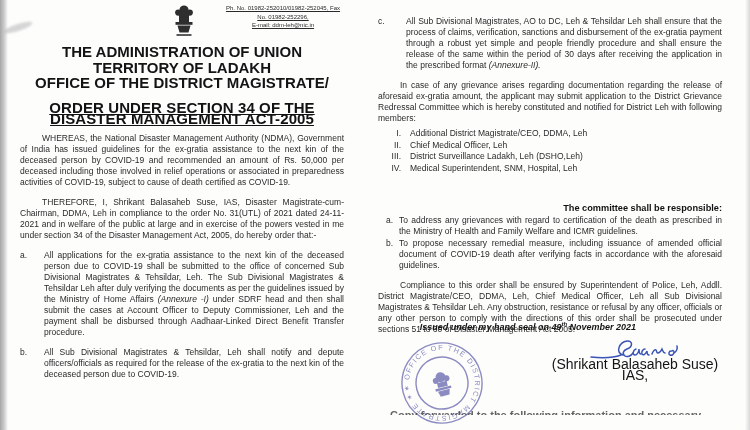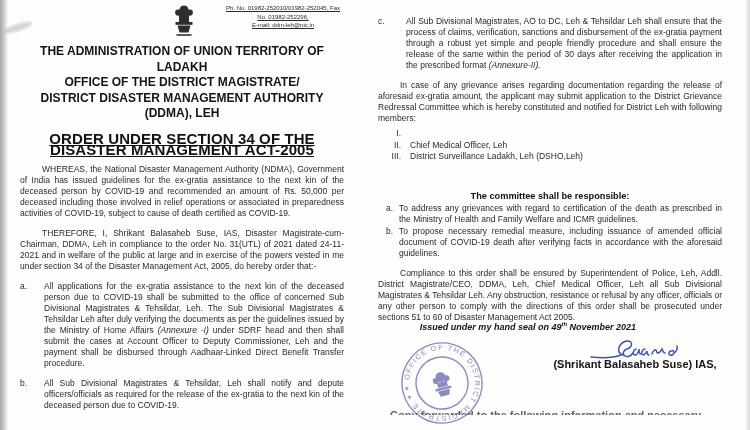--- a/index.html
+++ b/index.html
@@ -25,44 +25,44 @@
   .col-right{left:378px;width:344px;}
 
   
   .letterhead{position:relative;height:44px;text-align:left;}
   .emblem{position:absolute;left:152px;top:3px;}
   .contact{
     position:absolute;right:0;top:4px;width:122px;font-size:6px;line-height:8.5px;
     text-align:center;color:#2a2a2a;
   }
   .contact div{text-decoration:underline;}
-  .org{ text-align:center;font-weight:bold;font-size:12px;line-height:15.5px;color:#141414;}
+  .org{ text-align:center;font-weight:bold;font-size:15px;line-height:15.5px;color:#141414;}
   .order-title{
     margin-top:11px;text-align:center;font-weight:bold;font-size:15px;
     text-decoration:underline;color:#121212;letter-spacing:.1px;
   }
   p.body{margin:9px 0 0 0;text-indent:22px;}
   .li{display:flex;margin-top:9px;}
   .li .marker{flex:0 0 24px;}
   .li .txt{flex:1;text-align:justify;}
   .ital{font-style:italic;}
 
   
   .members{margin:4px 0 0 0;}
   .member-row{display:flex;margin-top:.5px;}
   .member-num{flex:0 0 32px;text-align:right;padding-right:9px;box-sizing:border-box;}
-  .committee-heading{margin-top:29px;font-weight:bold;font-size:9.2px;color:#121212;text-align:center;}
+  .committee-heading{margin-top:29px;font-weight:bold;font-size:9.2px;color:#121212;text-align:right;}
   .resp{display:flex;margin-top:1px;padding-left:8px;}
   .resp .marker{flex:0 0 13px;}
   .issued{
     position:absolute;left:378px;top:322px;width:300px;text-align:center;
     font-weight:bold;font-style:italic;font-size:9px;color:#141414;
   }
   .sigblock{position:absolute;left:540px;top:337px;width:190px;text-align:center;
-    font-weight:bold;font-size:11px;line-height:11px;color:#141414;}
+    font-weight:normal;font-size:14px;line-height:11px;color:#141414;}
   .sig-ink{display:block;margin:0 auto -2px auto;}
   .stamp{position:absolute;left:399px;top:340px;opacity:.85;}
   .refrow{position:absolute;left:378px;top:396px;width:340px;font-size:8.3px;text-align:right;margin-top:44px;}
   .refrow .dated{position:absolute;left:207px;top:0;}
   .cutline{
     position:absolute;left:390px;top:409px;width:330px;height:6px;overflow:hidden;
     font-size:11px;font-weight:bold;color:#3c3c3c;opacity:.8;
   }
   sup{font-size:6px;vertical-align:super;line-height:0;}
 </style>
@@ -87,21 +87,20 @@
       </svg>
       <div class="contact">
         <div>Ph. No. 01982-252010/01982-252045, Fax</div>
         <div>No. 01982-252296,</div>
         <div>E-mail: ddm-leh@nic.in</div>
       </div>
     </div>
     <div class="org">
       <div>THE ADMINISTRATION OF UNION TERRITORY OF LADAKH</div>
       <div>OFFICE OF THE DISTRICT MAGISTRATE/</div>
-      <div>DISTRICT DISASTER MANAGEMENT AUTHORITY (DDMA), LEH</div>
     </div>
 
     <div class="order-title">ORDER UNDER SECTION 34 OF THE DISASTER MANAGEMENT ACT-2005</div>
 
     <p class="body">WHEREAS, the National Disaster Management Authority (NDMA), Government of India has issued guidelines for the ex-gratia assistance to the next kin of the deceased person by COVID-19 and recommended an amount of Rs. 50,000 per deceased including those involved in relief operations or associated in preparedness activities of COVID-19, subject to cause of death certified as COVID-19.</p>
     <p class="body">THEREFORE, I, Shrikant Balasaheb Suse, IAS, Disaster Magistrate-cum-Chairman, DDMA, Leh in compliance to the order No. 31(UTL) of 2021 dated 24-11-2021 and in welfare of the public at large and in exercise of the powers vested in me under section 34 of the Disaster Management Act, 2005, do hereby order that:-</p>
 
     <div class="li">
       <span class="marker">a.</span>
       <span class="txt"><span>All applications for the ex-gratia assistance to the next kin of the deceased person due to COVID-19 shall be submitted to the office of concerned Sub Divisional Magistrates &amp; Tehsildar, Leh. The Sub Divisional Magistrates &amp; Tehsildar Leh after duly verifying the documents as per the guidelines issued by the Ministry of Home Affairs </span><span class="ital">(Annexure -I)</span><span> under SDRF head and then shall submit the cases at Account Officer to Deputy Commissioner, Leh and the payment shall be disbursed through Aadhaar-Linked Direct Benefit Transfer procedure.</span></span>
@@ -116,28 +115,33 @@
     <div class="li" style="margin-top:0;">
       <span class="marker" style="flex-basis:28px;">c.</span>
       <span class="txt"><span>All Sub Divisional Magistrates, AO to DC, Leh &amp; Tehsildar Leh shall ensure that the process of claims, verification, sanctions and disbursement of the ex-gratia payment through a robust yet simple and people friendly procedure and shall ensure the release of the same within the period of 30 days after receiving the application in the prescribed format </span><span class="ital">(Annexure-II).</span><span></span></span>
     </div>
 
     <p class="body" style="">In case of any grievance arises regarding documentation regarding the release of aforesaid ex-gratia amount, the applicant may submit application to the District Grievance Redressal Committee which is hereby constituted and notified for District Leh with following members:</p>
 
     <div class="members">
       <div class="member-row">
         <span class="member-num">I.</span>
+        <span>Additional District Magistrate/CEO, DDMA, Leh</span>
       </div>
       <div class="member-row">
         <span class="member-num">II.</span>
         <span>Chief Medical Officer, Leh</span>
       </div>
       <div class="member-row">
         <span class="member-num">III.</span>
         <span>District Surveillance Ladakh, Leh (DSHO,Leh)</span>
+      </div>
+      <div class="member-row">
+        <span class="member-num">IV.</span>
+        <span>Medical Superintendent, SNM, Hospital, Leh</span>
       </div>
     </div>
 
     <div class="committee-heading">The committee shall be responsible:</div>
 
     <div class="resp">
       <span class="marker">a.</span>
       <span class="txt">To address any grievances with regard to certification of the death as prescribed in the Ministry of Health and Family Welfare and ICMR guidelines.</span>
     </div>
     <div class="resp">

